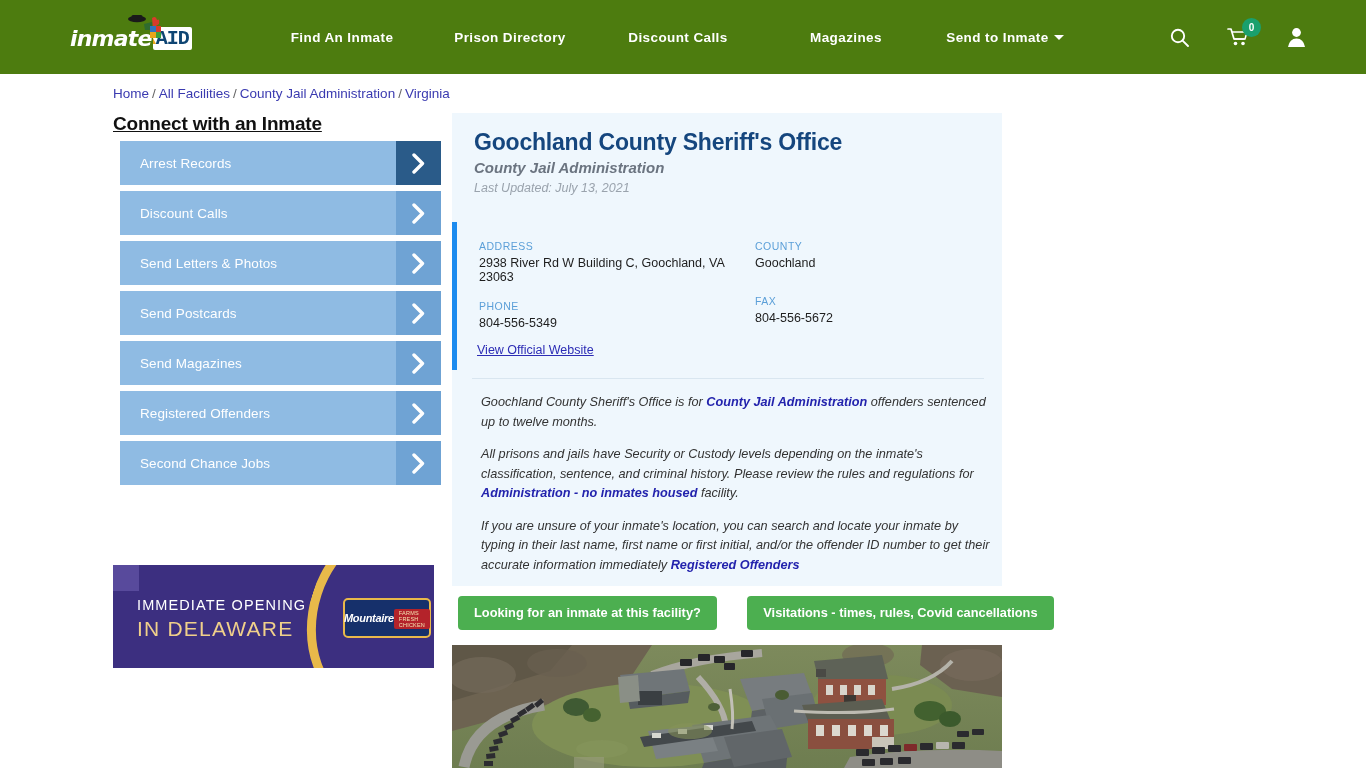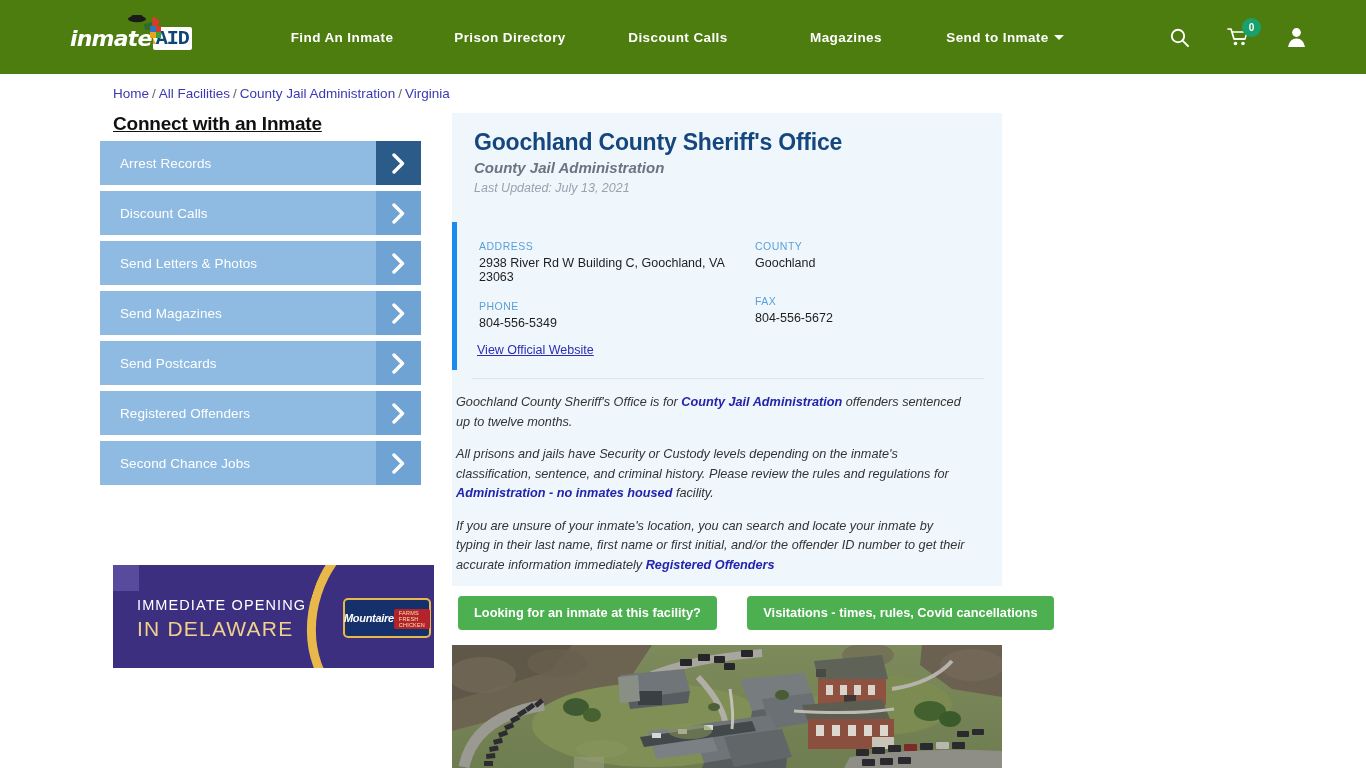--- a/index.html
+++ b/index.html
@@ -84,21 +84,21 @@
   .breadcrumb a { color: #3a3ab0; text-decoration: none; }
   .breadcrumb .sep { color: #666; margin: 0 3px; }
 
   
   .side-title {
     position: absolute; left: 113px; top: 113px;
     font-size: 19px; font-weight: bold; color: #111111;
     text-decoration: underline; letter-spacing: -0.2px;
   }
   .side-list {
-    position: absolute; left: 100px; top: 141px;
+    position: absolute; left: 120px; top: 141px;
     width: 321px;
   }
   .side-btn {
     position: relative;
     height: 44px; margin-bottom: 6px;
     background: #8fbbe3;
     display: flex; align-items: center;
     cursor: pointer;
   }
   .side-btn .label {
@@ -207,21 +207,21 @@
     position: absolute; left: 25px; top: 121px;
     font-size: 12.5px; color: #2c2cb5;
     text-decoration: underline; cursor: pointer;
   }
   .divider {
     position: absolute; left: 20px; top: 265px;
     width: 512px; height: 1px; background: #d9e6f0;
   }
 
   .para-wrap {
-    position: absolute; left: 4px; top: 280px; width: 513px;
+    position: absolute; left: 29px; top: 280px; width: 513px;
   }
   .para {
     font-size: 12.7px; font-style: italic; color: #333333;
     line-height: 19.5px; margin: 0 0 13px 0;
   }
   .para b { color: #2323ad; font-style: italic; }
 
   
   .cta-row {
     position: absolute; left: 458px; top: 596px;
@@ -325,29 +325,29 @@
   </div>
   <div class="side-btn">
     <span class="label">Send Letters &amp; Photos</span>
     <span class="arrow-box">
       <svg class="chev" viewBox="0 0 13 21">
           <polyline points="2,2 10.5,10.5 2,19" fill="none" stroke="#ffffff" stroke-width="3.4" stroke-linecap="round" stroke-linejoin="round"></polyline>
         </svg>
     </span>
   </div>
   <div class="side-btn">
+    <span class="label">Send Postcards</span>
+    <span class="arrow-box">
+      <svg class="chev" viewBox="0 0 13 21">
+          <polyline points="2,2 10.5,10.5 2,19" fill="none" stroke="#ffffff" stroke-width="3.4" stroke-linecap="round" stroke-linejoin="round"></polyline>
+        </svg>
+    </span>
+  </div>
+  <div class="side-btn">
     <span class="label">Send Magazines</span>
-    <span class="arrow-box">
-      <svg class="chev" viewBox="0 0 13 21">
-          <polyline points="2,2 10.5,10.5 2,19" fill="none" stroke="#ffffff" stroke-width="3.4" stroke-linecap="round" stroke-linejoin="round"></polyline>
-        </svg>
-    </span>
-  </div>
-  <div class="side-btn">
-    <span class="label">Send Postcards</span>
     <span class="arrow-box">
       <svg class="chev" viewBox="0 0 13 21">
           <polyline points="2,2 10.5,10.5 2,19" fill="none" stroke="#ffffff" stroke-width="3.4" stroke-linecap="round" stroke-linejoin="round"></polyline>
         </svg>
     </span>
   </div>
   <div class="side-btn">
     <span class="label">Registered Offenders</span>
     <span class="arrow-box">
       <svg class="chev" viewBox="0 0 13 21">

